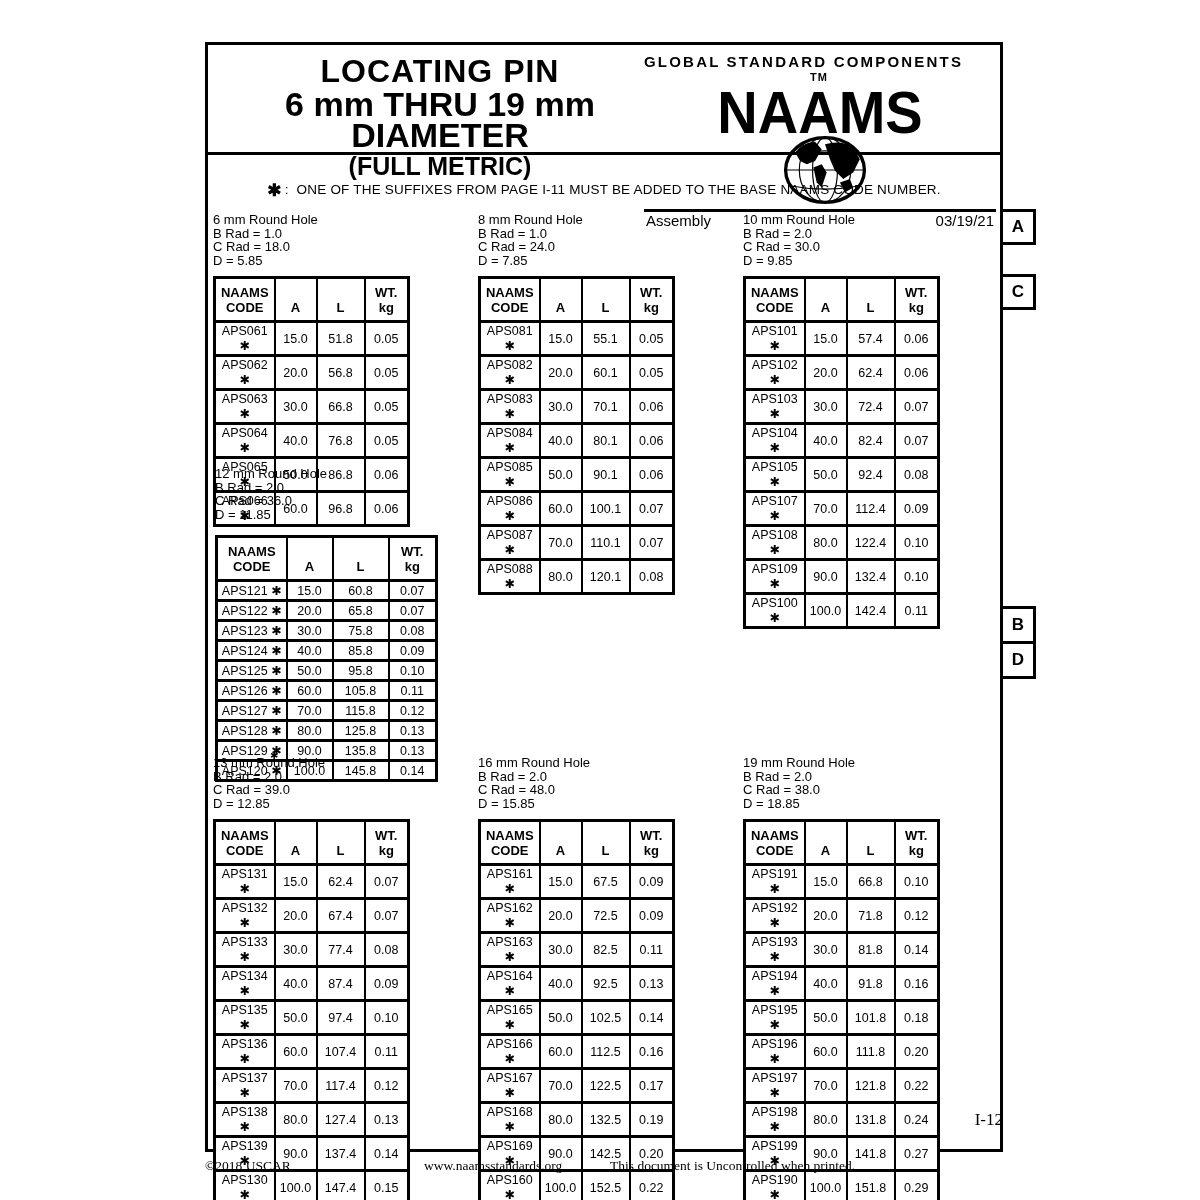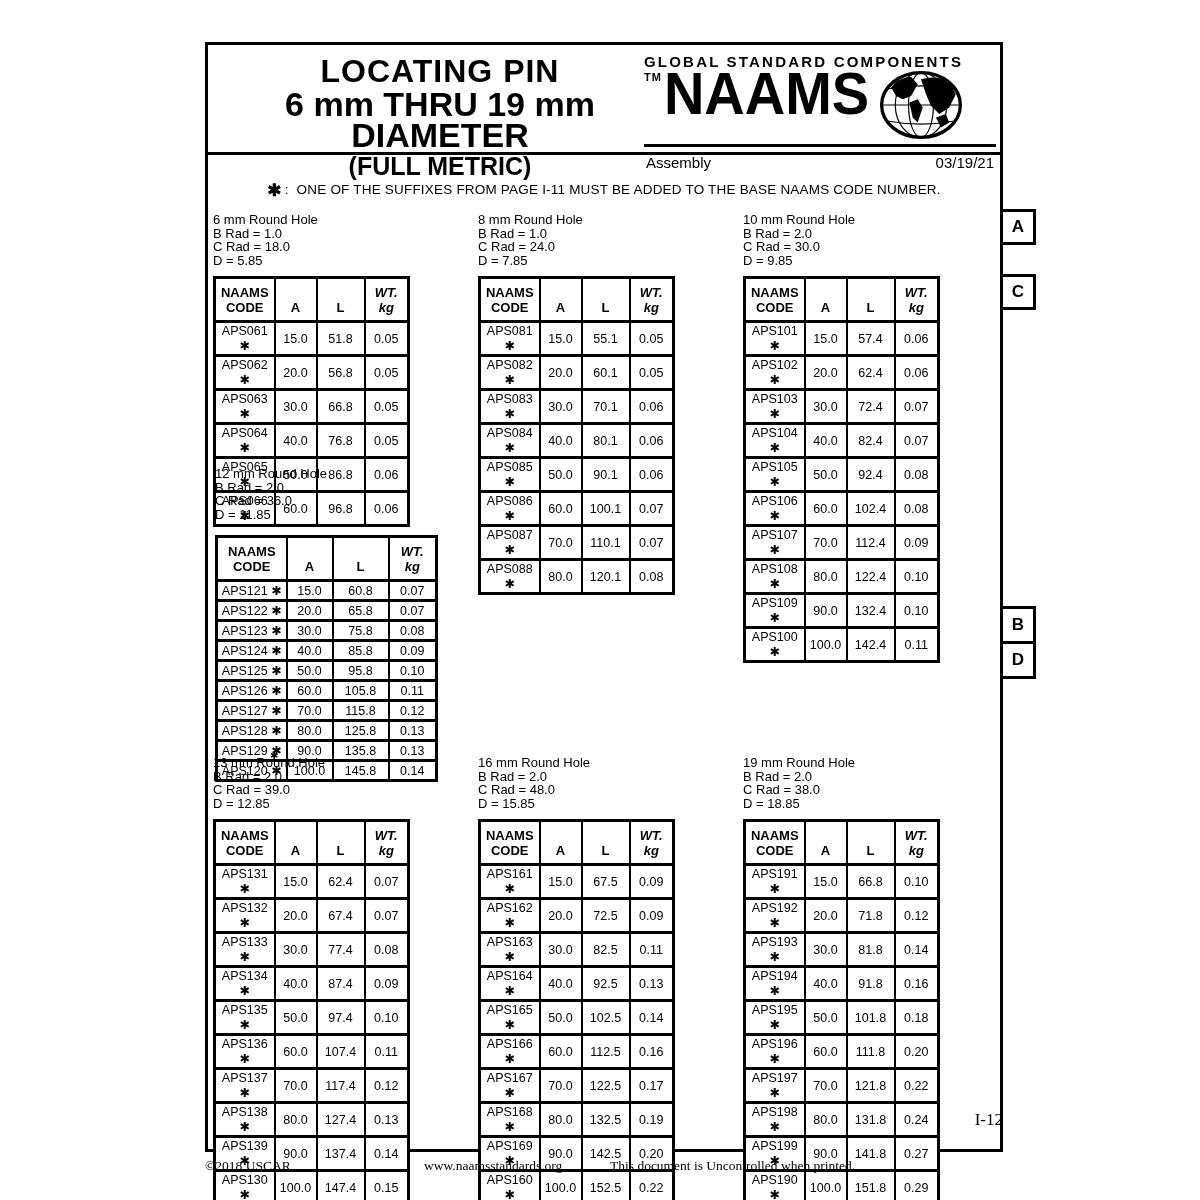--- a/index.html
+++ b/index.html
@@ -15,27 +15,27 @@
   .header { position: absolute; left: 0; top: 0; width: 100%; height: 110px;
             border-bottom: 3px solid #000; }
   .title-block { position: absolute; left: 2px; top: 8px; width: 460px; text-align: center;
                  font-weight: bold; }
   .title-line1 { font-size: 32px; line-height: 36px; letter-spacing: 1px; }
   .title-line2 { font-size: 34px; line-height: 31px; }
   .title-line3 { font-size: 25px; line-height: 30px; }
 
   .brand-block { position: absolute; right: 4px; top: 8px; width: 352px; }
   .brand-tagline { font-size: 15px; font-weight: bold; letter-spacing: 2.2px; white-space: nowrap; }
-  .brand-row { display: flex; align-items: flex-start; margin-top: 1px; }
+  .brand-row { display: flex; align-items: center; margin-top: 1px; flex-direction: column; }
   .brand-tm { font-size: 11px; font-weight: bold; margin: 0 2px 7px 0; letter-spacing: 1px; }
   .brand-name { font-size: 56px; font-weight: 800; line-height: 0.82; letter-spacing: 0px;
                 transform: scaleY(1.05); }
   .globe { margin: 0 0 2px 10px; }
   .brand-rule { border-top: 3px solid #000; margin-top: 3px; }
-  .brand-meta { display: flex; justify-content: space-between; font-size: 15px; margin-top: 7px;
+  .brand-meta { display: flex; justify-content: space-between; font-size: 15px; 
                 padding: 0 2px; }
 
   
   .note { position: absolute; left: 0; top: 119px; width: 100%; text-align: center;
           font-size: 13.5px; letter-spacing: 0.2px; margin-top: 16px; }
   .note-mark { font-size: 17px; font-weight: bold; vertical-align: -2px; margin-right: 3px; }
   .note-sep { margin-right: 8px; }
 
   
   .section { position: absolute; }
@@ -48,21 +48,21 @@
   table.spec { border-collapse: collapse; border: 3px solid #000; background: #fff; }
   table.spec th, table.spec td { border: 2px solid #000; border-top-width: 3px;
                                  text-align: center; vertical-align: middle; }
   table.spec th { font-size: 13px; font-weight: bold; height: 44px; white-space: pre-line;
                   line-height: 15px; padding: 2px 3px; }
   table.spec th:nth-child(2), table.spec th:nth-child(3) { vertical-align: bottom; padding-bottom: 5px; }
   table.spec td { font-size: 12.5px; height: 18px; padding: 1px 3px; }
   table.spec th:nth-child(1) { width: 60px; }
   table.spec th:nth-child(2) { width: 42px; }
   table.spec th:nth-child(3) { width: 48px; }
-  table.spec th:nth-child(4) { width: 44px; font-style: italic; }
+  table.spec th:nth-child(4) { width: 44px; }
   table.spec.t-wide th:nth-child(1) { width: 70px; }
   table.spec.t-wide th:nth-child(2) { width: 46px; }
   table.spec.t-wide th:nth-child(3) { width: 56px; }
   table.spec.t-wide th:nth-child(4) { width: 48px; }
 
   
   .side-box { position: absolute; width: 36px; height: 36px; border: 3px solid #000;
               background: #fff; display: flex; align-items: center; justify-content: center;
               font-size: 17px; font-weight: 600; }
 
@@ -286,26 +286,20 @@
               <td>82.4</td>
               <td>0.07</td>
             </tr>
             <tr>
               <td>APS105 ✱</td>
               <td>50.0</td>
               <td>92.4</td>
               <td>0.08</td>
             </tr>
             <tr>
-              <td>APS106 ✱</td>
-              <td>60.0</td>
-              <td>102.4</td>
-              <td>0.08</td>
-            </tr>
-            <tr>
               <td>APS107 ✱</td>
               <td>70.0</td>
               <td>112.4</td>
               <td>0.09</td>
             </tr>
             <tr>
               <td>APS108 ✱</td>
               <td>80.0</td>
               <td>122.4</td>
               <td>0.10</td>

